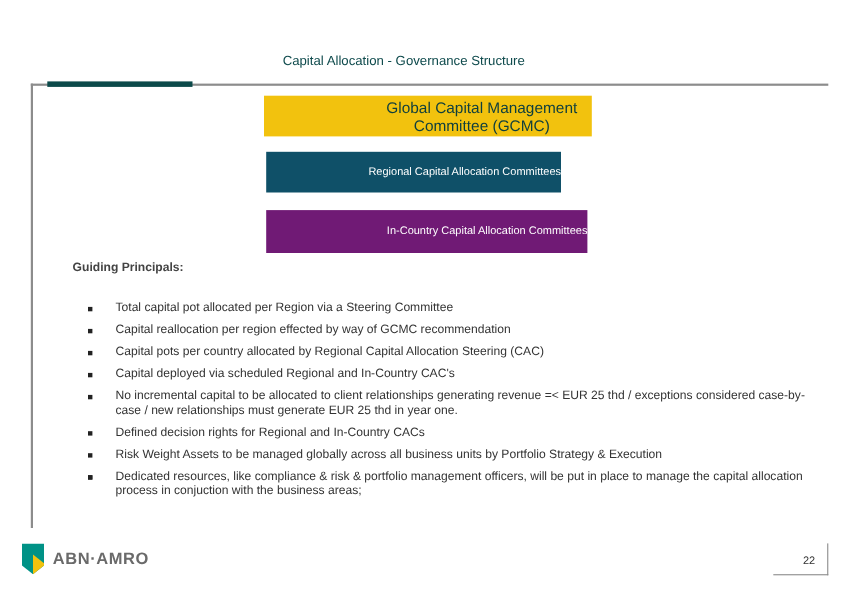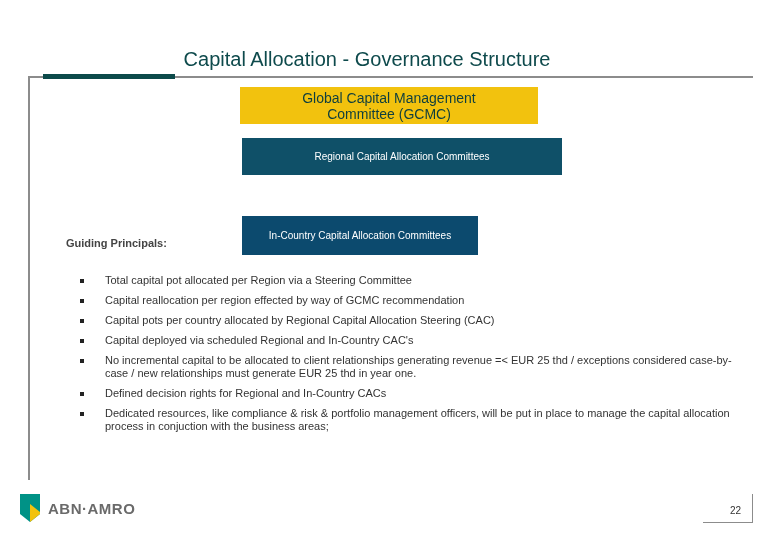--- a/index.html
+++ b/index.html
@@ -1,27 +1,27 @@
 <!DOCTYPE html>
 <html><head>
 <meta charset="utf-8">
 <style>
   html, body { margin: 0; padding: 0; }
   body { width: 780px; height: 540px; background: #ffffff; position: relative; overflow: hidden;
          font-family: "Liberation Sans", sans-serif; }
   .title { position: absolute; left: 0; width: 734px; top: 48px; text-align: center;
-           font-size: 20px; color: #0e4a4c; }
+           font-size: 12px; color: #0e4a4c; }
   .top-line { position: absolute; left: 28px; top: 76px; width: 725px; height: 2px; background: #8c8c8c; }
   .left-line { position: absolute; left: 28px; top: 76px; width: 2px; height: 404px; background: #8c8c8c; }
   .accent-bar { position: absolute; left: 43px; top: 74px; width: 132px; height: 5px; background: #0c4a4a; }
-  .box { position: absolute; display: flex; align-items: center; justify-content: center; text-align: center; }
+  .box { position: absolute; display: flex; align-items: center; justify-content: flex-end; text-align: center; }
   .box-gcmc { left: 240px; top: 87px; width: 298px; height: 37px; background: #f2c20e; color: #0e3e3e;
               font-size: 14px; line-height: 16px; }
-  .box-regional { left: 242px; top: 138px; width: 320px; height: 37px; background: #0f5068; color: #ffffff; font-size: 10px; }
-  .box-country { left: 242px; top: 191px; width: 236px; height: 39px; background: #0c4a6e; color: #ffffff; font-size: 10px; margin-top: 25px; }
+  .box-regional { left: 242px; top: 138px; width: 268px; height: 37px; background: #0f5068; color: #ffffff; font-size: 10px; }
+  .box-country { left: 242px; top: 191px; width: 292px; height: 39px; background: #701a75; color: #ffffff; font-size: 10px; }
   .section-label { position: absolute; left: 66px; top: 237px; font-size: 11px; font-weight: bold; color: #444; }
   .bullets { position: absolute; left: 60px; top: 258px; width: 660px; margin: 16px; padding: 0; list-style: none; }
   .bullet { position: relative; padding-left: 29px; font-size: 11px; line-height: 13px; color: #333; margin-bottom: 7px; }
   .bullet .sq { position: absolute; left: 4px; top: 5px; width: 4px; height: 4px; background: #222; }
   .logo { position: absolute; left: 20px; top: 494px; display: flex; align-items: center; }
   .logo-text { margin-left: 8px; font-size: 15px; font-weight: bold; color: #6a6a6a; letter-spacing: 0.5px; }
   .page-box-v { position: absolute; left: 752px; top: 494px; width: 1px; height: 29px; background: #8c8c8c; }
   .page-box-h { position: absolute; left: 703px; top: 522px; width: 50px; height: 1px; background: #8c8c8c; }
   .page-num { position: absolute; left: 730px; top: 505px; font-size: 10px; color: #333; }
 </style>
@@ -45,21 +45,21 @@
 
 <div class="section-label">Guiding Principals:</div>
 
 <ul class="bullets">
   <li class="bullet"><span class="sq"></span><span>Total capital pot allocated per Region via a Steering Committee</span></li>
   <li class="bullet"><span class="sq"></span><span>Capital reallocation per region effected by way of GCMC recommendation</span></li>
   <li class="bullet"><span class="sq"></span><span>Capital pots per country allocated by Regional Capital Allocation Steering (CAC)</span></li>
   <li class="bullet"><span class="sq"></span><span>Capital deployed via scheduled Regional and In-Country CAC's</span></li>
   <li class="bullet"><span class="sq"></span><span>No incremental capital to be allocated to client relationships generating revenue =&lt; EUR 25 thd / exceptions considered case-by-case / new relationships must generate EUR 25 thd in year one.</span></li>
   <li class="bullet"><span class="sq"></span><span>Defined decision rights for Regional and In-Country CACs</span></li>
-  <li class="bullet"><span class="sq"></span></li>
+  <li class="bullet"><span class="sq"></span><span>Risk Weight Assets to be managed globally across all business units by Portfolio Strategy &amp; Execution</span></li>
   <li class="bullet"><span class="sq"></span></li>
   <li class="bullet"><span class="sq"></span><span>Dedicated resources, like compliance &amp; risk &amp; portfolio management officers, will be put in place to manage the capital allocation process in conjuction with the business areas;</span></li>
 </ul>
 
 <div class="logo">
   <svg width="20" height="28" viewBox="0 0 20 28">
     <path d="M0 0 H20 V20 L10 28 L0 20 Z" fill="#009286"></path>
     <path d="M10 10 L20 18 V20 L10 28 Z" fill="#f2c20e"></path>
   </svg>
   <span class="logo-text">ABN·AMRO</span>

